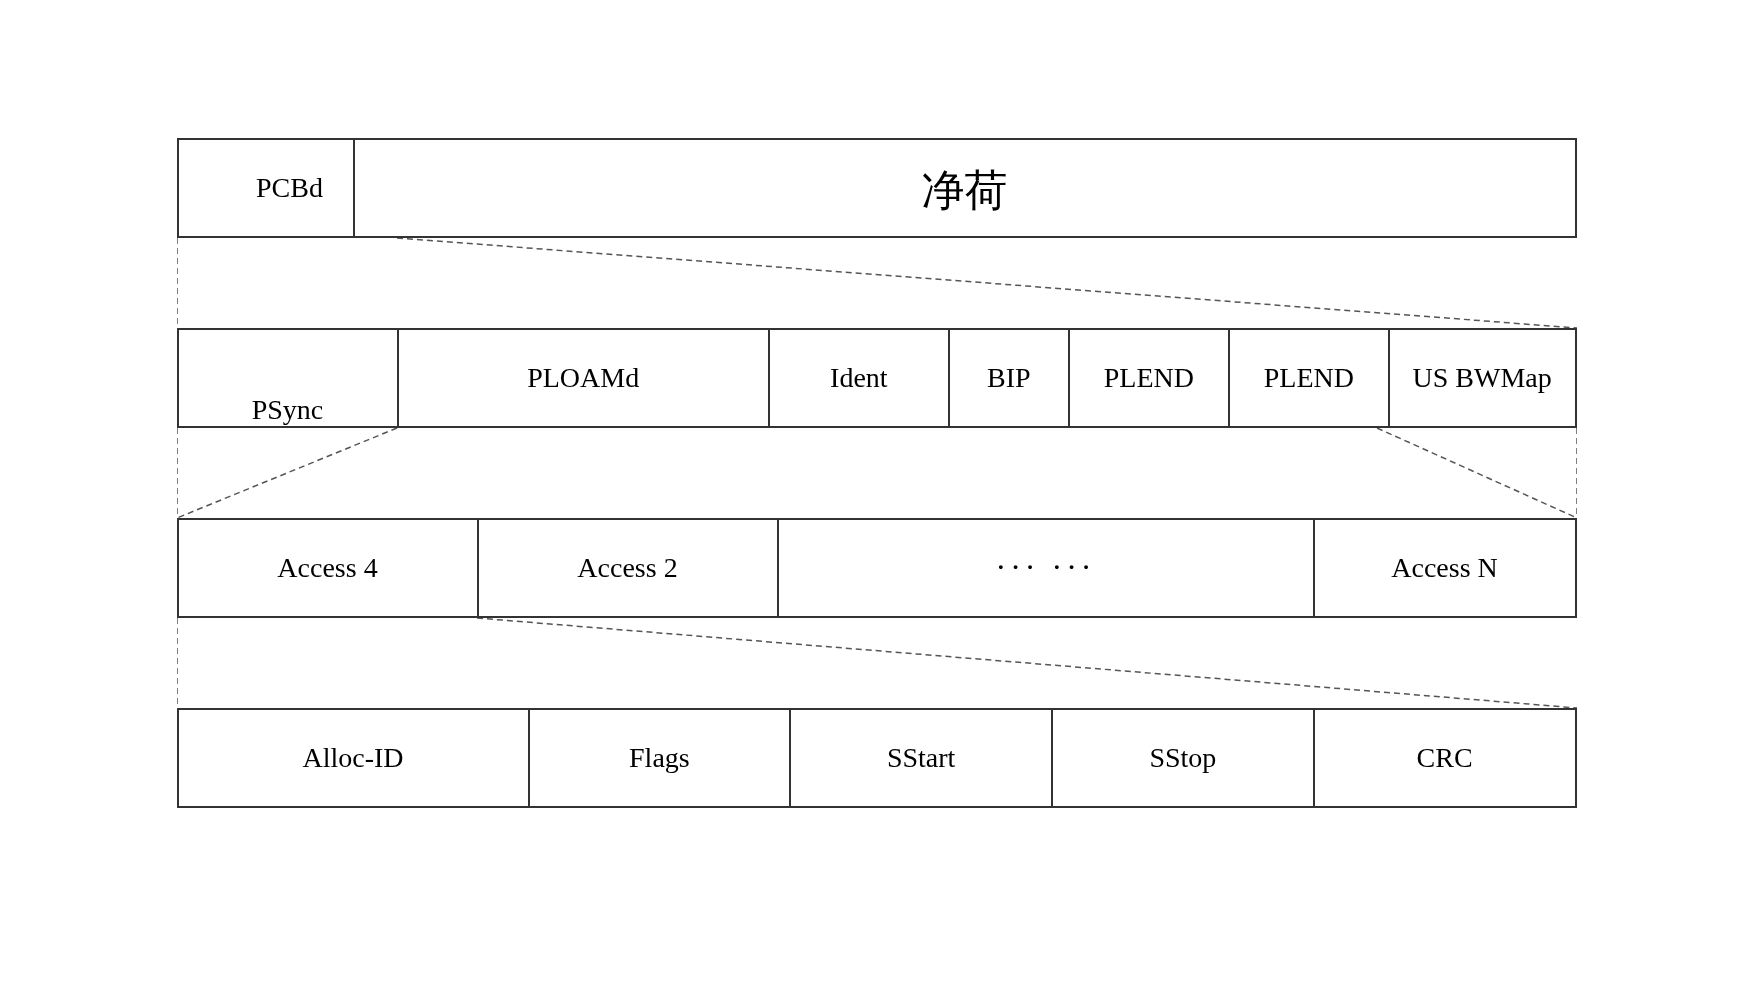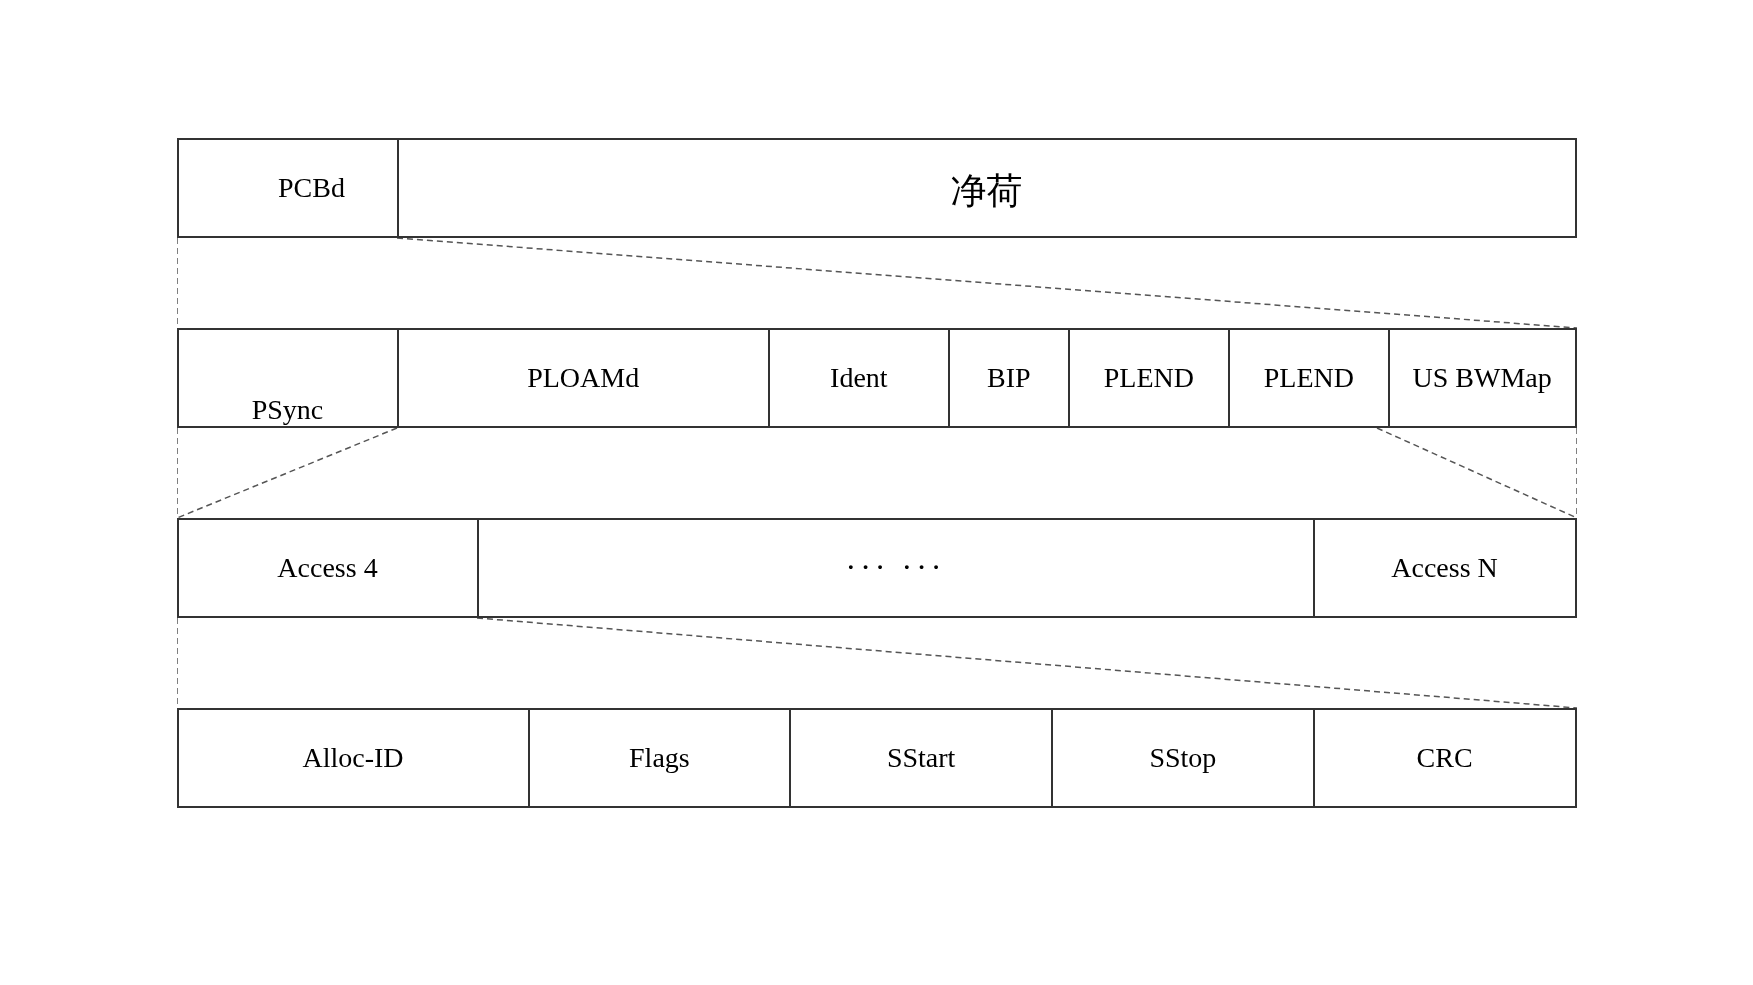--- a/index.html
+++ b/index.html
@@ -42,28 +42,28 @@
       font-size: 28px;
       font-weight: normal;
     }
 
     .cell:last-child {
       border-right: none;
     }
 
     
     .row1 .cell-pcbd {
-      width: 220px;
+      width: 176px;
       flex-shrink: 0;
       padding-left: 48px;
     }
 
     .row1 .cell-payload {
       flex: 1;
-      font-size: 36px;
+      font-size: 43px;
       margin-top: 7px;
     }
 
     
     .row2 .cell-psync {
       width: 220px;
       flex-shrink: 0;
       align-items: flex-end;
     }
 
@@ -211,20 +211,23 @@
 
       <line x1="220" y1="0" x2="0" y2="90" stroke="#555" stroke-width="1.5" stroke-dasharray="6,4"></line>
       <line x1="1200" y1="0" x2="1400" y2="90" stroke="#555" stroke-width="1.5" stroke-dasharray="6,4"></line>
     </svg>
   </div>
 
   <div class="diagram-row row3">
     <div class="cell cell-access1">
       <span>Access 4</span>
     </div>
+    <div class="cell cell-access2">
+      <span>Access 2</span>
+    </div>
     <div class="cell cell-dots">
       <span>···  ···</span>
     </div>
     <div class="cell cell-accessn">
       <span>Access N</span>
     </div>
   </div>
 
   <div class="connector">
     <svg viewBox="0 0 1400 90" preserveAspectRatio="none">

